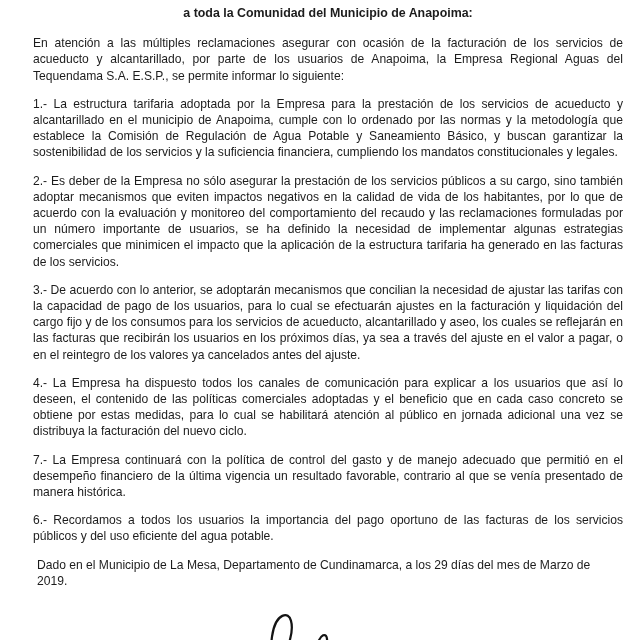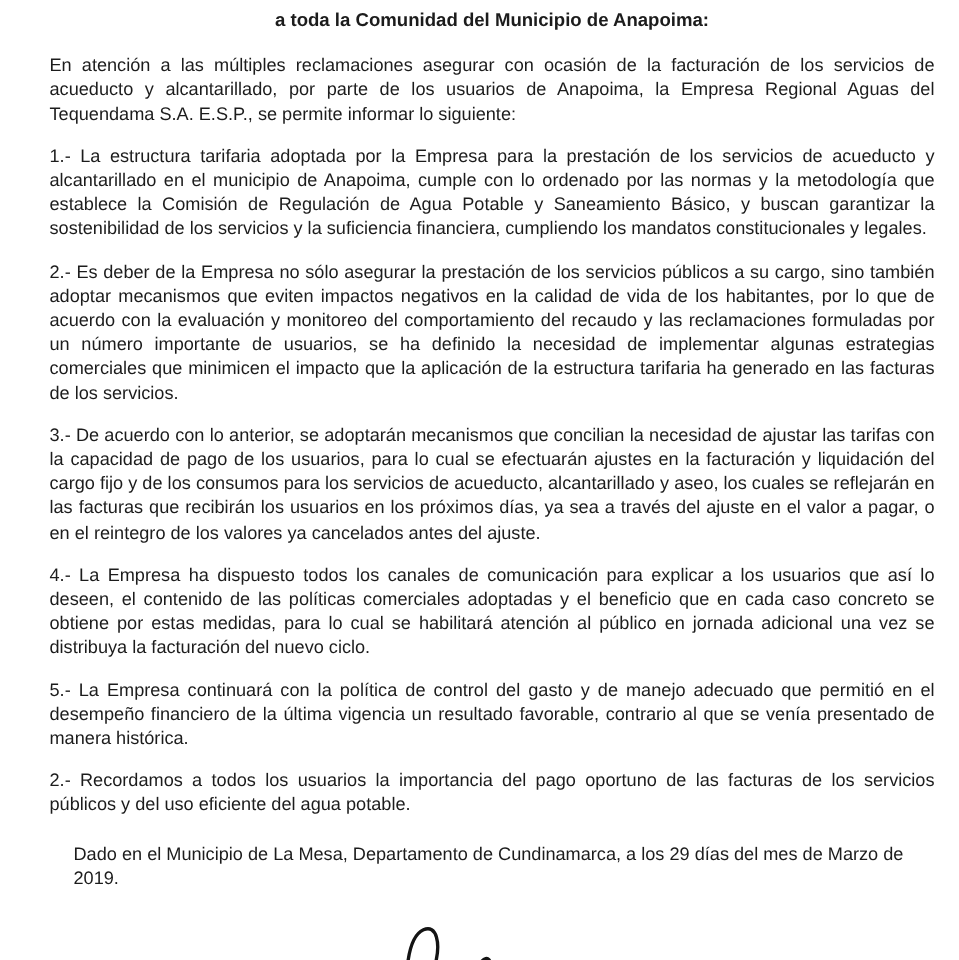--- a/index.html
+++ b/index.html
@@ -28,21 +28,21 @@
     text-align: center;
     font-weight: bold;
     font-size: 12.4px;
     line-height: 16.2px;
   }
   .para {
     margin: 0 0 12px 0;
     text-align: justify;
   }
   .closing {
-    margin: 16px;
+    margin: 4px;
     text-align: left;
   }
   .sig-block {
     margin-top: 22px;
     text-align: center;
   }
   .signature-svg {
     display: block;
     margin: 0 auto;
   }
@@ -52,22 +52,22 @@
 
 <div class="page">
 
   <h1 class="doc-title">a toda la Comunidad del Municipio de Anapoima:</h1>
 
   <p class="para">En atención a las múltiples reclamaciones asegurar con ocasión de la facturación de los servicios de acueducto y alcantarillado, por parte de los usuarios de Anapoima, la Empresa Regional Aguas del Tequendama S.A. E.S.P., se permite informar lo siguiente:</p>
   <p class="para">1.- La estructura tarifaria adoptada por la Empresa para la prestación de los servicios de acueducto y alcantarillado en el municipio de Anapoima, cumple con lo ordenado por las normas y la metodología que establece la Comisión de Regulación de Agua Potable y Saneamiento Básico, y buscan garantizar la sostenibilidad de los servicios y la suficiencia financiera, cumpliendo los mandatos constitucionales y legales.</p>
   <p class="para">2.- Es deber de la Empresa no sólo asegurar la prestación de los servicios públicos a su cargo, sino también adoptar mecanismos que eviten impactos negativos en la calidad de vida de los habitantes, por lo que de acuerdo con la evaluación y monitoreo del comportamiento del recaudo y las reclamaciones formuladas por un número importante de usuarios, se ha definido la necesidad de implementar algunas estrategias comerciales que minimicen el impacto que la aplicación de la estructura tarifaria ha generado en las facturas de los servicios.</p>
   <p class="para">3.- De acuerdo con lo anterior, se adoptarán mecanismos que concilian la necesidad de ajustar las tarifas con la capacidad de pago de los usuarios, para lo cual se efectuarán ajustes en la facturación y liquidación del cargo fijo y de los consumos para los servicios de acueducto, alcantarillado y aseo,  los cuales se reflejarán en las facturas que recibirán los usuarios en los próximos días, ya sea a través del ajuste en el valor a pagar, o en el reintegro de los valores ya cancelados antes del ajuste.</p>
   <p class="para">4.- La Empresa ha dispuesto todos los canales de comunicación para explicar a los usuarios que así lo deseen, el contenido de las políticas comerciales adoptadas y el beneficio que en cada caso concreto se obtiene por estas medidas, para lo cual se habilitará atención al público en jornada adicional una vez se distribuya la facturación del nuevo ciclo.</p>
-  <p class="para">5.- La Empresa continuará con la política de control del gasto y de manejo adecuado que permitió en el desempeño financiero de la última vigencia un resultado favorable, contrario al que se venía presentado de manera histórica.</p>
-  <p class="para">2.- Recordamos a todos los usuarios la importancia del pago oportuno de las facturas de los servicios públicos y del uso eficiente del agua potable.</p>
+  <p class="para">7.- La Empresa continuará con la política de control del gasto y de manejo adecuado que permitió en el desempeño financiero de la última vigencia un resultado favorable, contrario al que se venía presentado de manera histórica.</p>
+  <p class="para">6.- Recordamos a todos los usuarios la importancia del pago oportuno de las facturas de los servicios públicos y del uso eficiente del agua potable.</p>
 
   <p class="para closing">Dado en el Municipio de La Mesa, Departamento de Cundinamarca, a los 29 días del mes de Marzo de 2019.</p>
 
   <div class="sig-block">
     <svg class="signature-svg" width="150" height="70" viewBox="0 0 150 72" fill="none" xmlns="http://www.w3.org/2000/svg">
       <g stroke="#141414" stroke-width="2.3" stroke-linecap="round" stroke-linejoin="round" fill="none">
         <path d="M 19,58 C 14,38 17,10 28,5 C 37,1 40,14 36,29 C 33,41 28,53 25,60"></path>
         <path d="M 25,60 C 27,53 30,51 32,53 C 34,55 34,58 35,59 C 36,52 39,51 41,53 C 43,55 42,58 43,59 C 44,52 47,51 49,53 C 51,55 50,58 51,59 C 52,52 55,51 57,53 C 58,54 58,57 59,58"></path>
         <path d="M 59,58 C 60,46 64,28 70,25 C 75,23 75,32 72,42 C 69,53 66,63 68,69 C 69,73 73,71 74,64"></path>
         <path d="M 74,58 C 76,51 79,50 81,52 C 83,54 83,57 84,58 C 86,50 90,49 92,52 C 94,54 93,57 94,58 C 96,51 99,50 101,52 C 103,54 102,57 103,58 C 107,61 114,60 122,58 C 130,56 137,56 142,54"></path>

